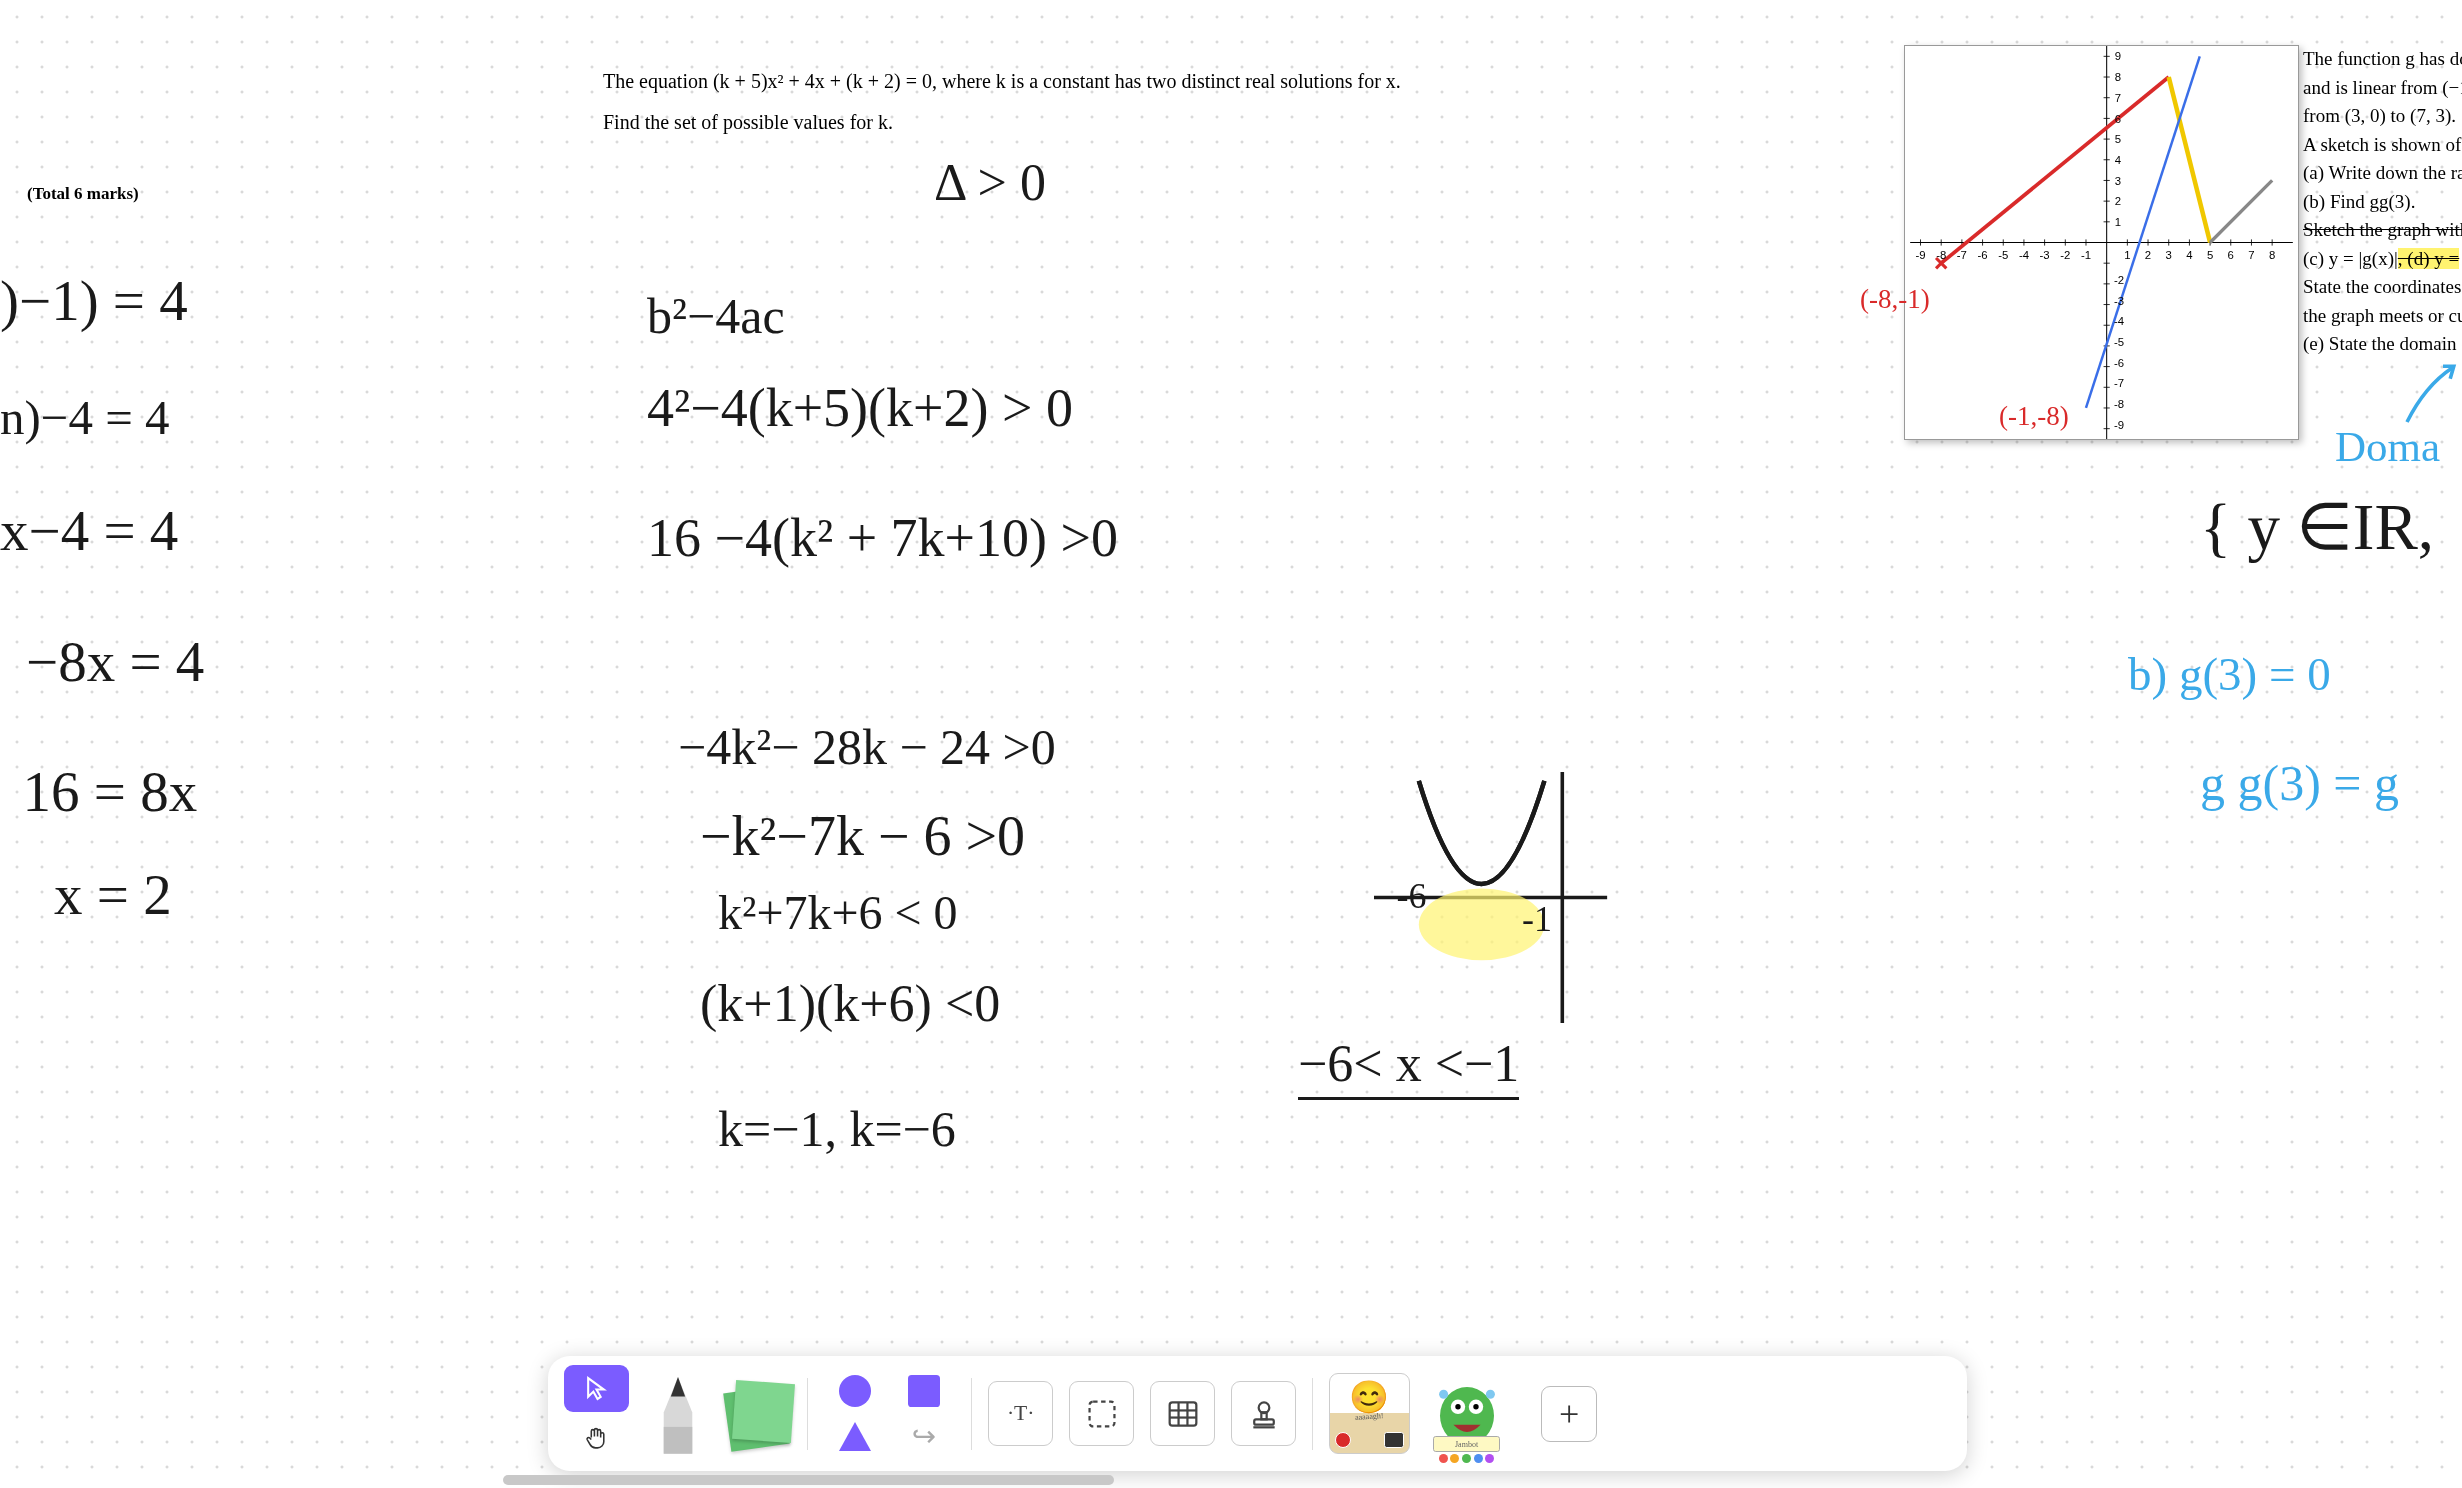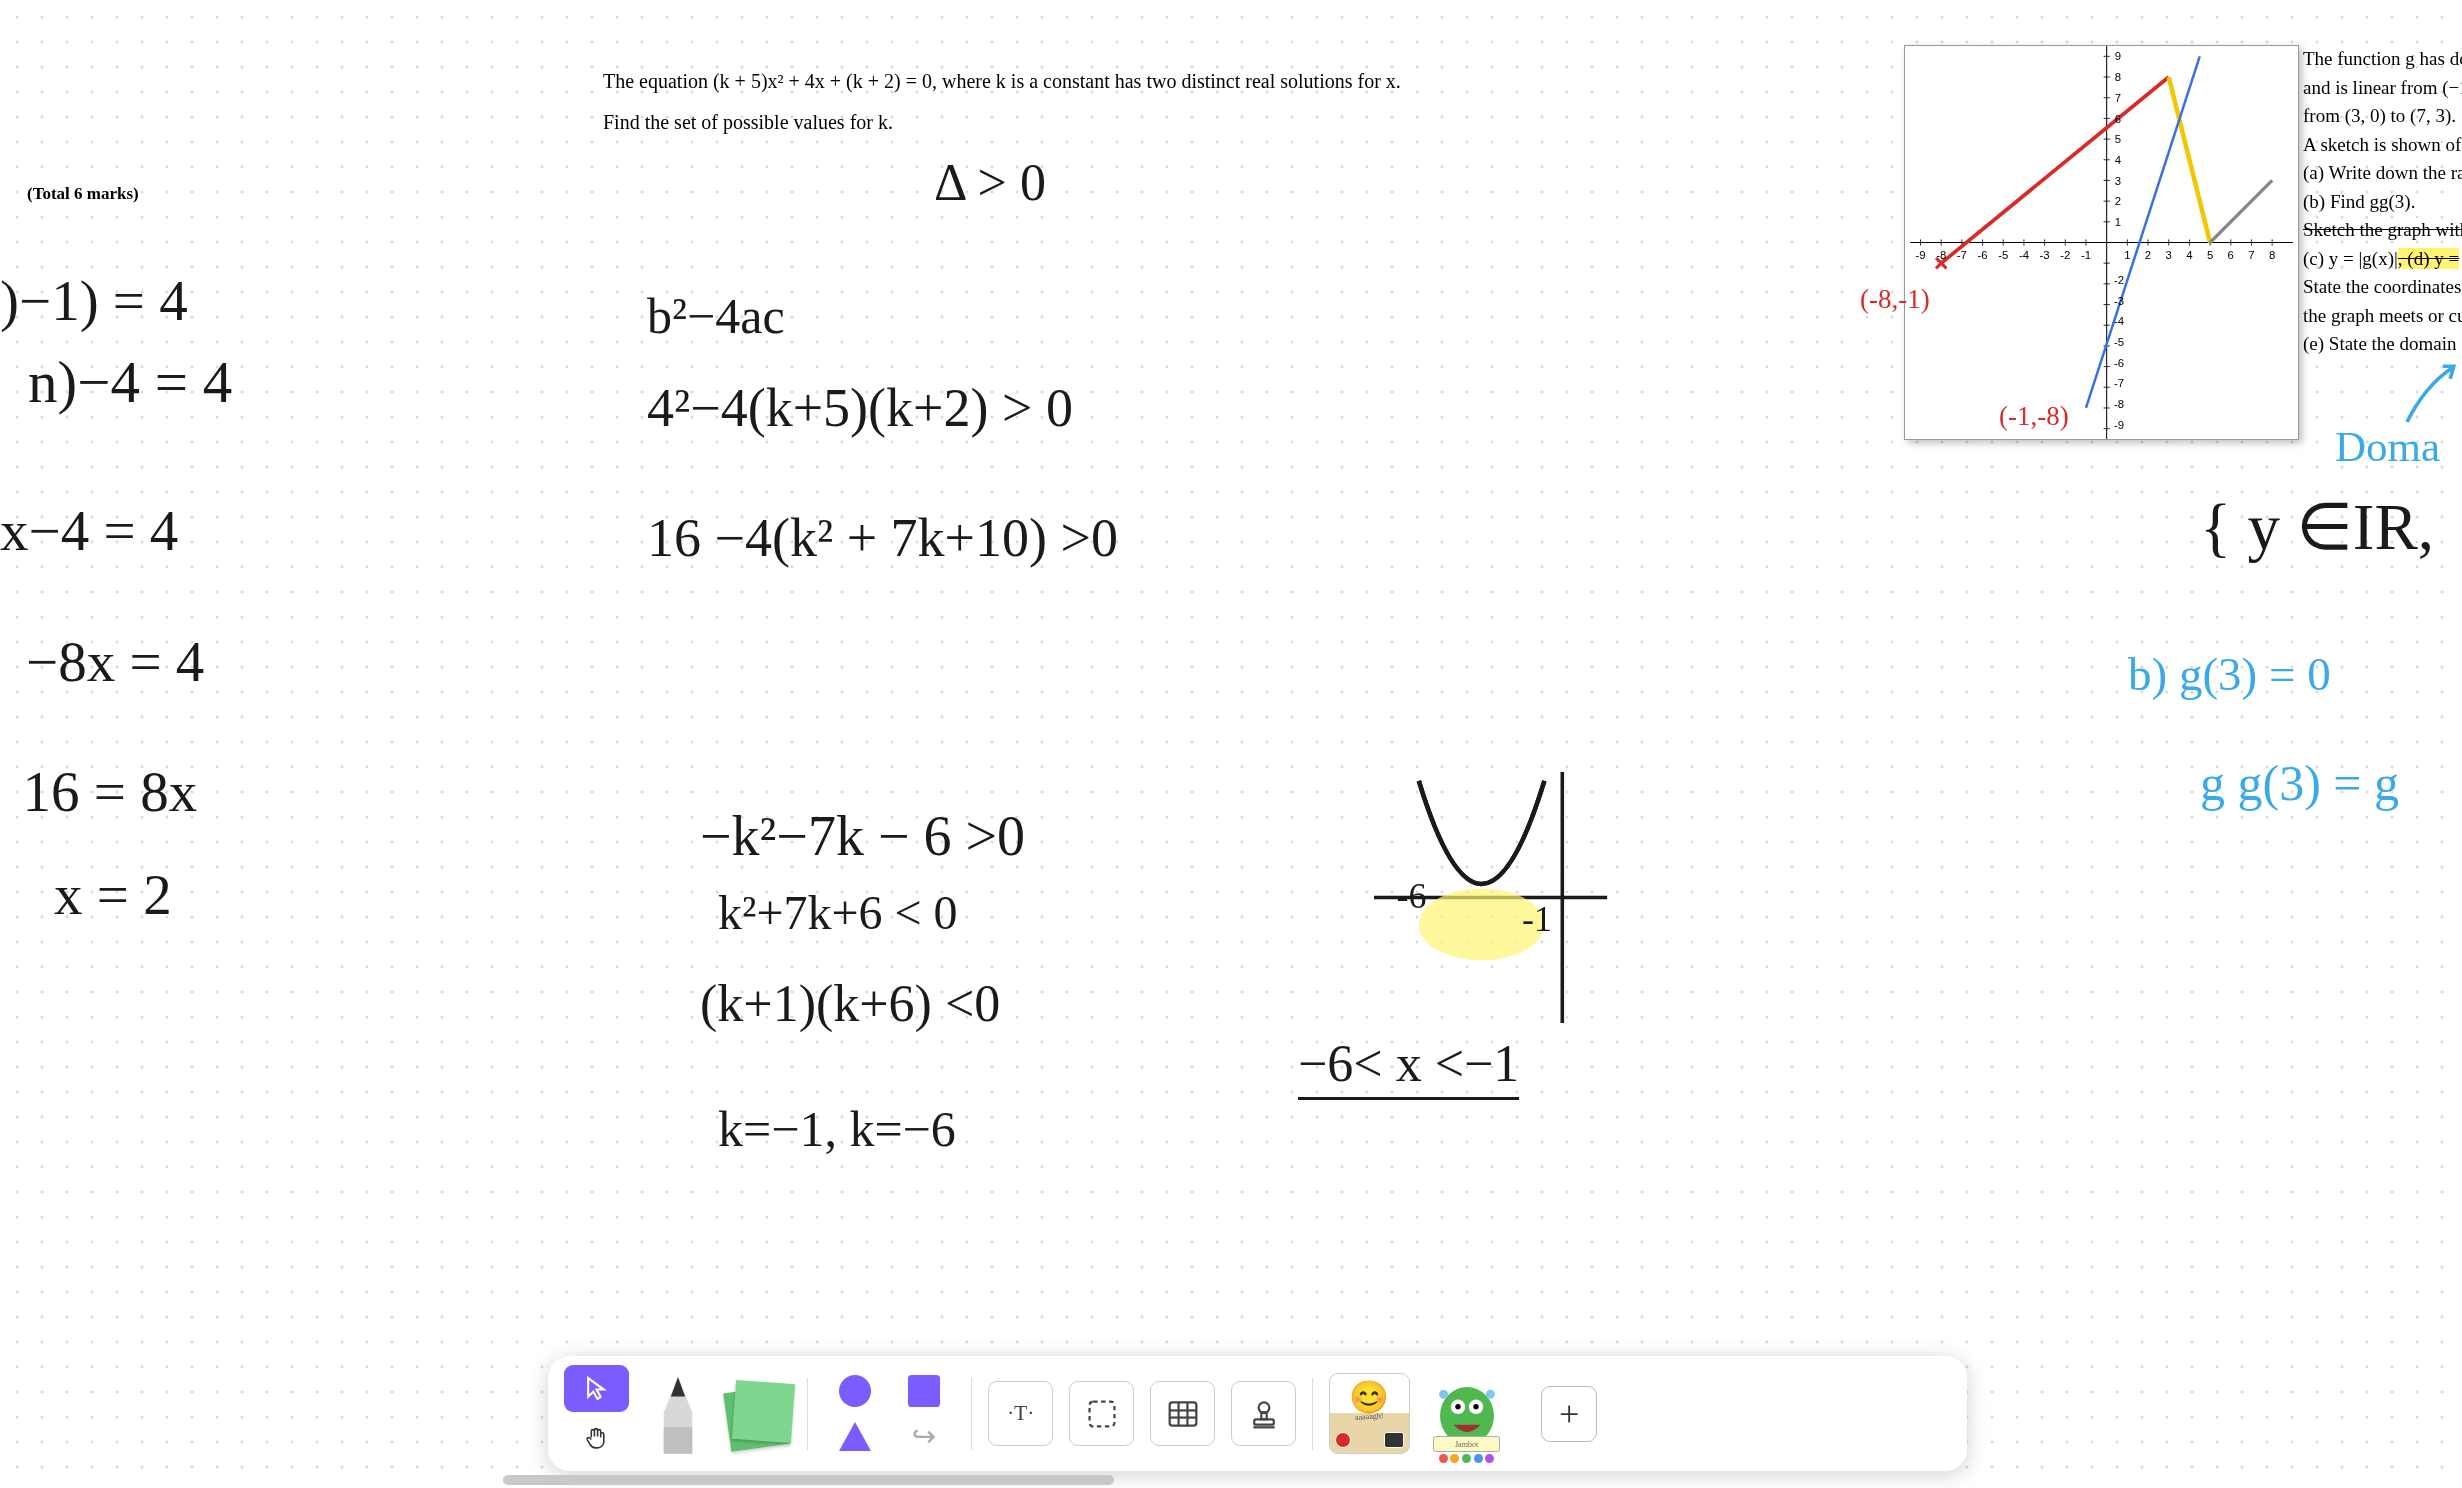--- a/index.html
+++ b/index.html
@@ -67,30 +67,31 @@
 </head>
 <body>
 
 <div class="canvas">
 
   <div class="problem-text" style="top:65px; left:587px;">The equation (k + 5)x² + 4x + (k + 2) = 0, where k  is a constant has two distinct real solutions for x.</div>
   <div class="problem-text" style="top:106px; left:587px;">Find the set of possible values for k.</div>
   <div class="marks-text" style="top:184px; left:27px;">(Total 6 marks)</div>
 
   <div class="handwriting" style="top:268px; left:0; font-size:57px;">)−1)  = 4</div>
-  <div class="handwriting" style="top:348px; left:0; font-size:59px;padding-left:28px;">n)−4 = 4</div>
+  <div class="handwriting" style="top:389px; left:0; font-size:49px;">n)−4 = 4</div>
   <div class="handwriting" style="top:498px; left:0; font-size:57px;">x−4  = 4</div>
   <div class="handwriting" style="top:629px; left:0; font-size:57px;padding-left:26px;">−8x = 4</div>
   <div class="handwriting" style="top:759px; left:22.5px; font-size:57px;">16 = 8x</div>
   <div class="handwriting" style="top:862px; left:54px; font-size:57px;">x = 2</div>
 
   <div class="handwriting" style="top:153px; left:934px; font-size:52px;">Δ &gt; 0</div>
   <div class="handwriting" style="top:287px; left:647px; font-size:50px;">b²−4ac</div>
   <div class="handwriting" style="top:377px; left:647px; font-size:54px;">4²−4(k+5)(k+2) &gt; 0</div>
   <div class="handwriting" style="top:507px; left:647px; font-size:54px;">16  −4(k² + 7k+10) &gt;0</div>
+  <div class="handwriting" style="top:718px; left:678px; font-size:50px;">−4k²− 28k − 24 &gt;0</div>
   <div class="handwriting" style="top:804px; left:700px; font-size:56px;">−k²−7k − 6  &gt;0</div>
   <div class="handwriting" style="top:885px; left:718px; font-size:48px;">k²+7k+6 &lt; 0</div>
   <div class="handwriting" style="top:974px; left:700px; font-size:52px;">(k+1)(k+6) &lt;0</div>
   <div class="handwriting" style="top:1100px; left:718px; font-size:50px;">k=−1,  k=−6</div>
   <div class="handwriting" style="top:1034px; left:1298px; font-size:52px; border-bottom: 3.6px solid #1a1a1a; padding-bottom: 3.6px;">−6&lt; x &lt;−1</div>
 
   <div class="sketch-parabola" style="top:763px; left:1374px;">
     <svg width="269" height="269" viewBox="0 0 300 300">
       <line x1="0" y1="150" x2="260" y2="150" stroke="#1a1a1a" stroke-width="4"></line>
       <line x1="210" y1="10" x2="210" y2="290" stroke="#1a1a1a" stroke-width="4"></line>

